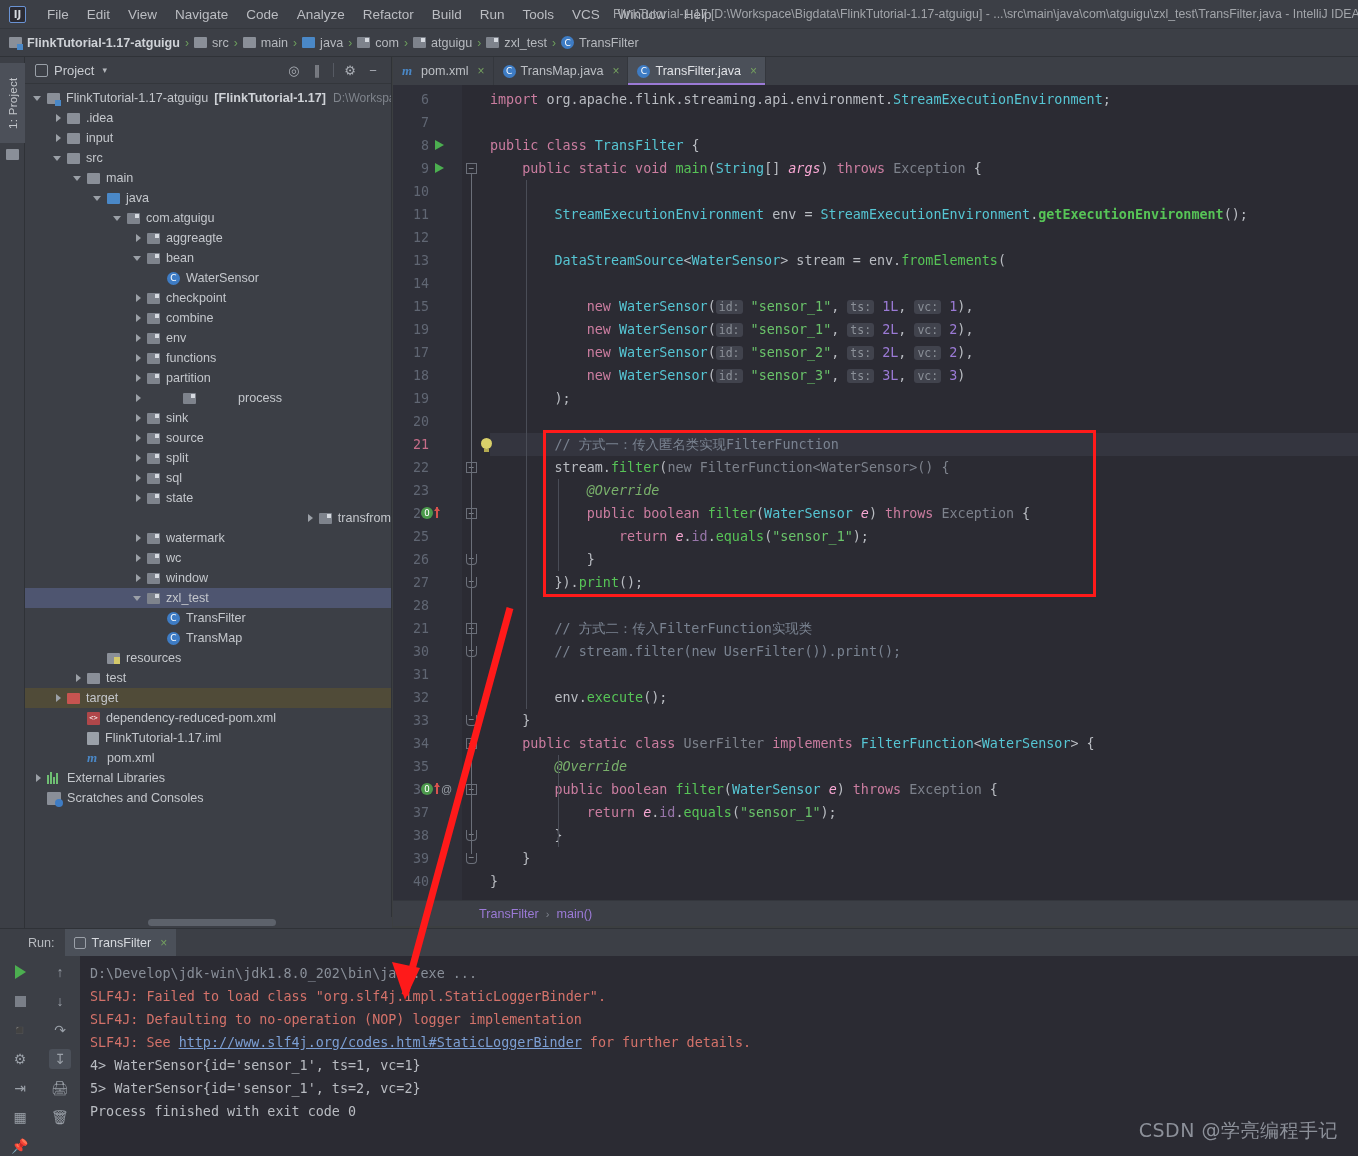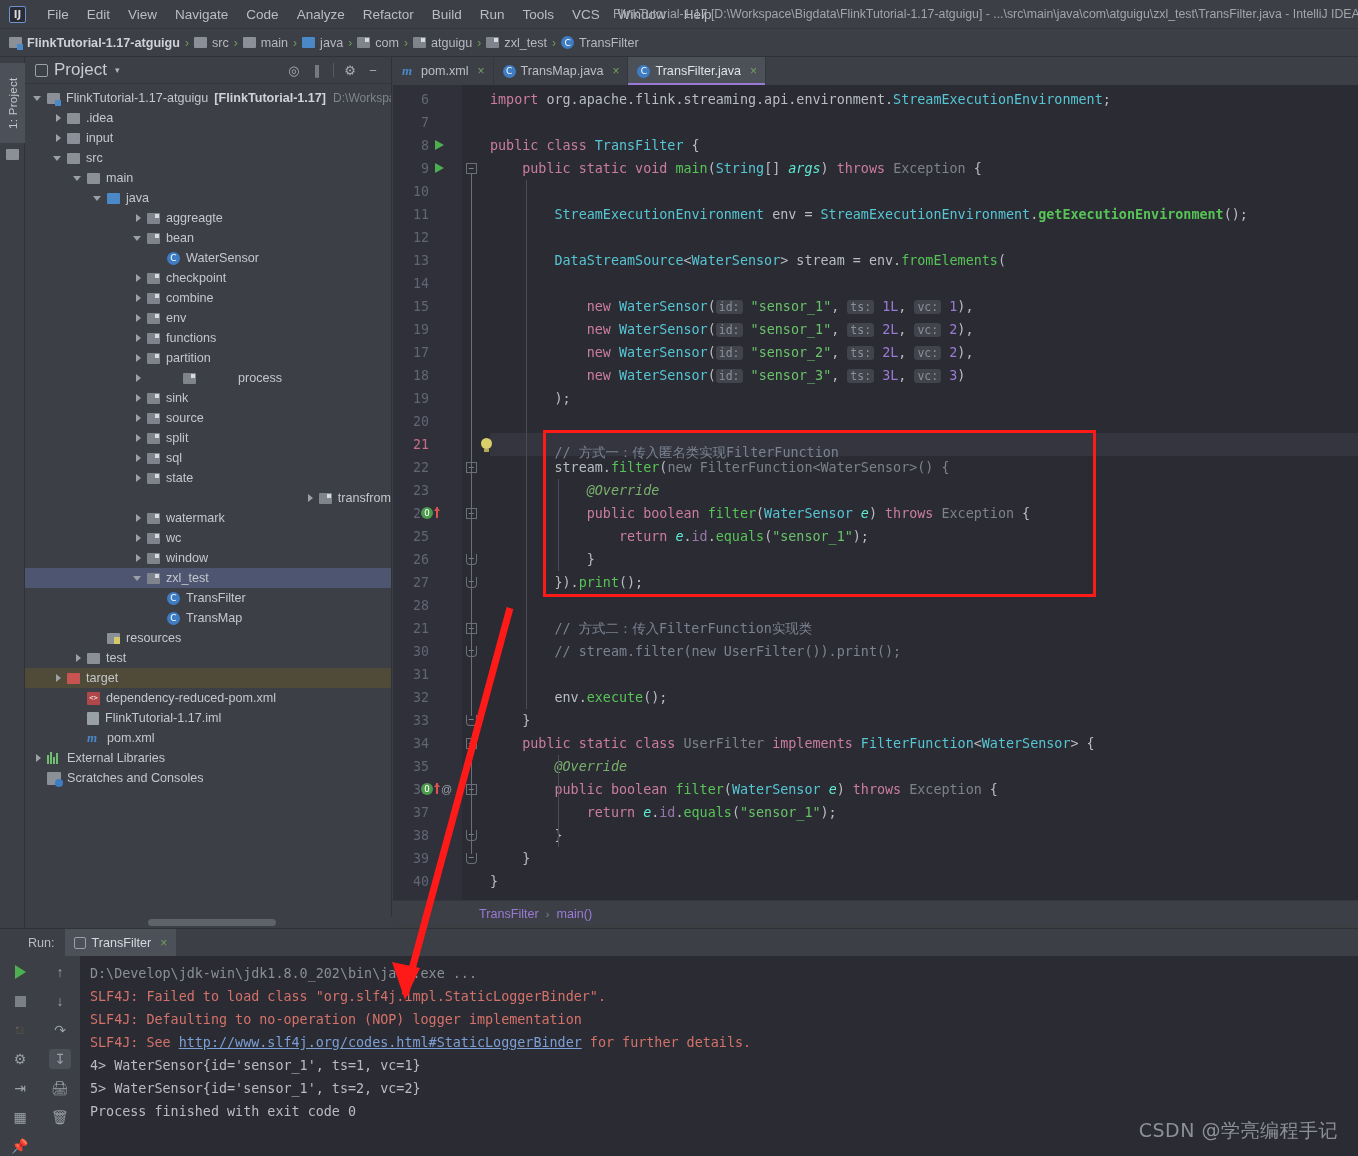--- a/index.html
+++ b/index.html
@@ -77,21 +77,21 @@
   
   #projpanel {
     position: absolute; left: 25px; top: 57px; width: 367px; height: 871px;
     background: #3c3f46; border-right: 1px solid #2f3237;
   }
   #proj-header {
     height: 27px; display: flex; align-items: center; border-bottom: 1px solid #33363b;
     background: #3c3f46;
   }
   #proj-header .pico { width:13px;height:13px;border:1.6px solid #9aa0a8;margin-left:10px;margin-right:6px;border-radius:2px;}
-  #proj-header .ptext { color:#c8cbd0; font-size:17px; }
+  #proj-header .ptext { color:#c8cbd0; font-size:13px; }
   #proj-header .pcaret { color:#b3b6bb; font-size:9px; margin-left:8px; }
   .hdr-btn { width:20px;height:20px;display:flex;align-items:center;justify-content:center;color:#a9adb4;font-size:13px;}
   #proj-tree {
     position: absolute; top: 28px; left: 0; right: 0; bottom: 12px;
     overflow: hidden; padding-top: 3px;
   }
   .trow {
     height: 20px; display: flex; align-items: center;
     font-size: 12.6px; color: #c4c7cc; white-space: nowrap;
     position: relative;
@@ -176,21 +176,21 @@
   
   .kw   { color: #cb7da0; }
   .cls  { color: #56c6d4; }
   .str  { color: #6ac36a; }
   .num  { color: #9b7ad6; }
   .mth  { color: #57c457; }
   .mthb { color: #57c457; font-weight: bold; }
   .fld  { color: #9876aa; }
   .cmt2 { color: #7a8391; }
   .ann  { color: #79b06b; font-style: italic; }
-  .prm  { color: #5eead4; font-style: italic; }
+  .prm  { color: #f9a8d4; font-style: italic; }
   .gray { color: #7d828c; }
   .plain{ color: #b9bcc2; }
   .hint {
     background: #41434d; color: #8b9098; border-radius: 3px;
     padding: 0 3px; font-size: 11.5px;
   }
 
   .gmark { position:absolute; font-size: 11px; }
   .run-tri { position:absolute; width:0;height:0;border-left:9px solid #4caf50;border-top:5.5px solid transparent;border-bottom:5.5px solid transparent;}
   .bulb { position:absolute; width:11px;height:11px;border-radius:50%;background:#d9d06a;}
@@ -374,20 +374,25 @@
       <div class="trow" style="padding-left: 48px;">
         <span class="arrow open"></span>
         <span class="fico gray" style="margin-right: 5px;"></span>
         <span class="tlabel">main</span>
       </div>
       <div class="trow" style="padding-left: 68px;">
         <span class="arrow open"></span>
         <span class="fico blue" style="margin-right: 5px;"></span>
         <span class="tlabel">java</span>
       </div>
+      <div class="trow" style="padding-left: 88px;">
+        <span class="arrow open"></span>
+        <span class="fico pkg" style="margin-right: 5px;"></span>
+        <span class="tlabel">com.atguigu</span>
+      </div>
       <div class="trow" style="padding-left: 108px;">
         <span class="arrow closed"></span>
         <span class="fico pkg" style="margin-right: 5px;"></span>
         <span class="tlabel">aggreagte</span>
       </div>
       <div class="trow" style="padding-left: 108px;">
         <span class="arrow open"></span>
         <span class="fico pkg" style="margin-right: 5px;"></span>
         <span class="tlabel">bean</span>
       </div>
@@ -568,21 +573,21 @@
       <div class="codeline" style="top: 118px;"><span class="plain">        </span><span class="cls">StreamExecutionEnvironment</span><span class="plain"> env = </span><span class="cls">StreamExecutionEnvironment</span><span class="plain">.</span><span class="mthb">getExecutionEnvironment</span><span class="plain">();</span></div>
       <div class="codeline" style="top: 141px;"></div>
       <div class="codeline" style="top: 164px;"><span class="plain">        </span><span class="cls">DataStreamSource</span><span class="plain">&lt;</span><span class="cls">WaterSensor</span><span class="plain">&gt; stream = env.</span><span class="mth">fromElements</span><span class="plain">(</span></div>
       <div class="codeline" style="top: 187px;"></div>
       <div class="codeline" style="top: 210px;"><span class="plain">            </span><span class="kw">new </span><span class="cls">WaterSensor</span><span class="plain">(</span><span class="hint">id:</span><span class="plain"> </span><span class="str">"sensor_1"</span><span class="plain">, </span><span class="hint">ts:</span><span class="plain"> </span><span class="num">1L</span><span class="plain">, </span><span class="hint">vc:</span><span class="plain"> </span><span class="num">1</span><span class="plain">),</span></div>
       <div class="codeline" style="top: 233px;"><span class="plain">            </span><span class="kw">new </span><span class="cls">WaterSensor</span><span class="plain">(</span><span class="hint">id:</span><span class="plain"> </span><span class="str">"sensor_1"</span><span class="plain">, </span><span class="hint">ts:</span><span class="plain"> </span><span class="num">2L</span><span class="plain">, </span><span class="hint">vc:</span><span class="plain"> </span><span class="num">2</span><span class="plain">),</span></div>
       <div class="codeline" style="top: 256px;"><span class="plain">            </span><span class="kw">new </span><span class="cls">WaterSensor</span><span class="plain">(</span><span class="hint">id:</span><span class="plain"> </span><span class="str">"sensor_2"</span><span class="plain">, </span><span class="hint">ts:</span><span class="plain"> </span><span class="num">2L</span><span class="plain">, </span><span class="hint">vc:</span><span class="plain"> </span><span class="num">2</span><span class="plain">),</span></div>
       <div class="codeline" style="top: 279px;"><span class="plain">            </span><span class="kw">new </span><span class="cls">WaterSensor</span><span class="plain">(</span><span class="hint">id:</span><span class="plain"> </span><span class="str">"sensor_3"</span><span class="plain">, </span><span class="hint">ts:</span><span class="plain"> </span><span class="num">3L</span><span class="plain">, </span><span class="hint">vc:</span><span class="plain"> </span><span class="num">3</span><span class="plain">)</span></div>
       <div class="codeline" style="top: 302px;"><span class="plain">        );</span></div>
       <div class="codeline" style="top: 325px;"></div>
-      <div class="codeline" style="top: 348px; margin-top: 8px;"><span class="cmt2">        // 方式一：传入匿名类实现FilterFunction</span></div>
+      <div class="codeline" style="top: 348px;"><span class="cmt2">        // 方式一：传入匿名类实现FilterFunction</span></div>
       <div class="codeline" style="top: 371px;"><span class="plain">        stream.</span><span class="mth">filter</span><span class="plain">(</span><span class="gray">new </span><span class="gray">FilterFunction&lt;WaterSensor&gt;() {</span></div>
       <div class="codeline" style="top: 394px;"><span class="plain">            </span><span class="ann">@Override</span></div>
       <div class="codeline" style="top: 417px;"><span class="kw">            public boolean </span><span class="mth">filter</span><span class="plain">(</span><span class="cls">WaterSensor</span><span class="plain"> </span><span class="prm">e</span><span class="plain">) </span><span class="kw">throws </span><span class="gray">Exception</span><span class="plain"> {</span></div>
       <div class="codeline" style="top: 440px;"><span class="plain">                </span><span class="kw">return </span><span class="prm">e</span><span class="plain">.</span><span class="fld">id</span><span class="plain">.</span><span class="mth">equals</span><span class="plain">(</span><span class="str">"sensor_1"</span><span class="plain">);</span></div>
       <div class="codeline" style="top: 463px;"><span class="plain">            }</span></div>
       <div class="codeline" style="top: 486px;"><span class="plain">        }).</span><span class="mth">print</span><span class="plain">();</span></div>
       <div class="codeline" style="top: 509px;"></div>
       <div class="codeline" style="top: 532px;"><span class="cmt2">        // 方式二：传入FilterFunction实现类</span></div>
       <div class="codeline" style="top: 555px;"><span class="cmt2">        // stream.filter(new UserFilter()).print();</span></div>
       <div class="codeline" style="top: 578px;"></div>

